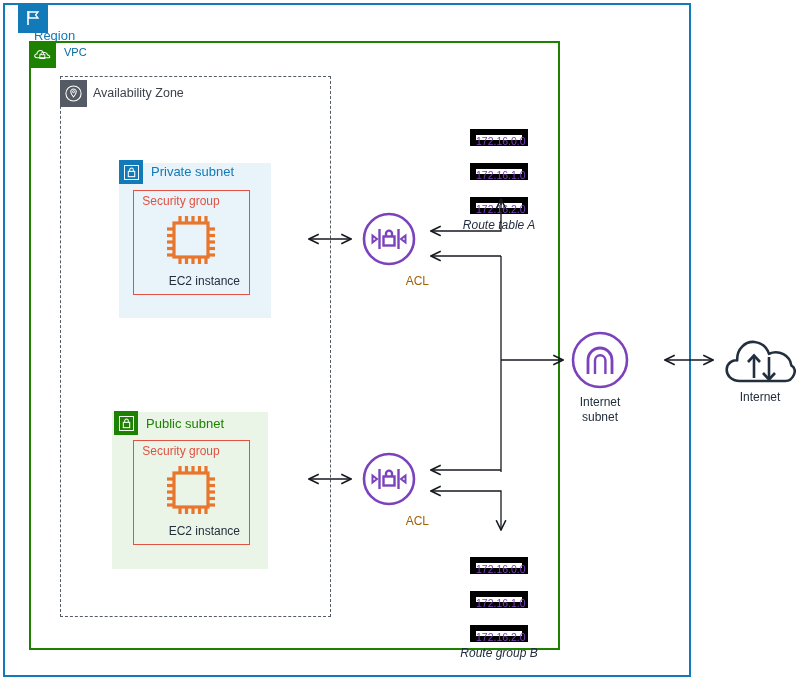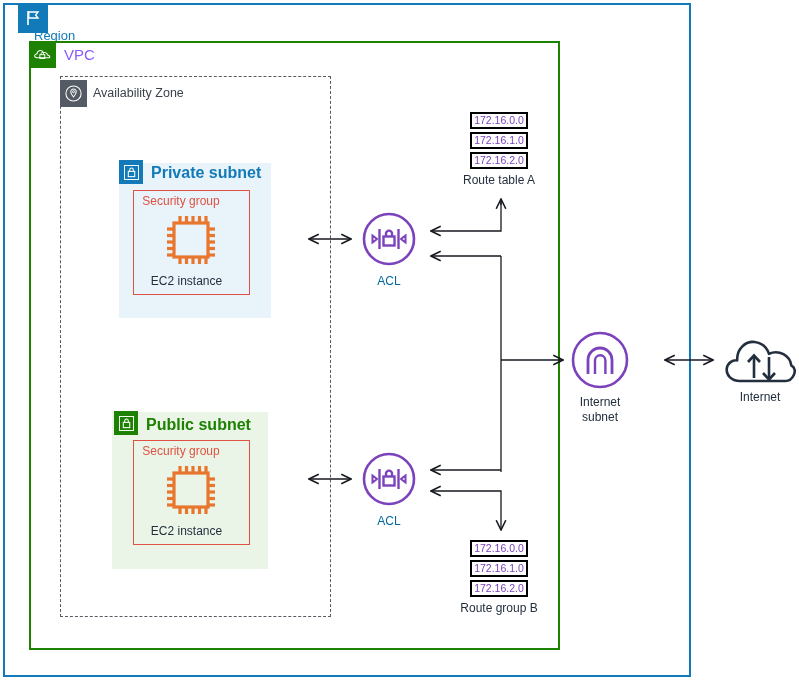--- a/index.html
+++ b/index.html
@@ -7,67 +7,67 @@
   #canvas{position:relative;width:799px;height:681px;background:#ffffff;overflow:hidden;}
 
   
   .region-box{position:absolute;left:3px;top:3px;width:688px;height:674px;border:2px solid #127ab8;box-sizing:border-box;}
   .region-icon{position:absolute;left:18px;top:3px;width:30px;height:30px;background:#127ab8;display:flex;align-items:center;justify-content:center;}
   .region-label{position:absolute;left:34px;top:6px;font-size:13px;color:#127ab8;padding-left:0;margin-top:22px;}
 
   
   .vpc-box{position:absolute;left:29px;top:41px;width:531px;height:609px;border:2px solid #1d8102;box-sizing:border-box;}
   .vpc-icon{position:absolute;left:29px;top:41px;width:27px;height:27px;background:#1d8102;display:flex;align-items:center;justify-content:center;}
-  .vpc-label{position:absolute;left:64px;top:46px;font-size:15px;color:#8b5cf6;}
+  .vpc-label{position:absolute;left:64px;top:46px;font-size:11px;color:#0369a1;}
 
   
   .az-box{position:absolute;left:60px;top:76px;width:271px;height:541px;border:1px dashed #545b64;box-sizing:border-box;}
   .az-icon{position:absolute;left:60px;top:80px;width:27px;height:27px;background:#545b64;display:flex;align-items:center;justify-content:center;}
   .az-label{position:absolute;left:93px;top:86px;font-size:12.5px;color:#3b424c;}
 
   
   .subnet{position:absolute;box-sizing:border-box;}
   .subnet.private{left:119px;top:163px;width:152px;height:155px;background:#e8f3fa;}
   .subnet.public{left:112px;top:412px;width:156px;height:157px;background:#eaf5e7;}
   .subnet-icon{position:absolute;width:24px;height:24px;display:flex;align-items:center;justify-content:center;}
   .subnet-icon.private{left:119px;top:160px;background:#127ab8;}
   .subnet-icon.public{left:114px;top:411px;background:#1d8102;}
-  .subnet-label{position:absolute;font-size:16px;font-weight:bold;}
+  .subnet-label{position:absolute;font-size:13px;}
   .subnet-label.private{left:151px;top:164px;color:#127ab8;}
   .subnet-label.public{left:146px;top:416px;color:#1d8102;text-align:right;}
 
   
   .sg-box{position:absolute;box-sizing:border-box;border:1px solid #e05243;}
   .sg-box.private{left:133px;top:190px;width:117px;height:105px;}
   .sg-box.public{left:133px;top:440px;width:117px;height:105px;}
   .sg-label{position:absolute;font-size:12px;color:#e05243;width:96px;text-align:center;}
   .sg-label.private{left:133px;top:194px;}
   .sg-label.public{left:133px;top:444px;}
 
   .ec2-icon{position:absolute;width:56px;height:56px;}
   .ec2-icon.private{left:163px;top:212px;}
   .ec2-icon.public{left:163px;top:462px;}
-  .ec2-label{position:absolute;font-size:12px;color:#232f3e;width:107px;text-align:center;}
+  .ec2-label{position:absolute;font-size:12px;color:#232f3e;width:107px;text-align:right;}
   .ec2-label.private{left:133px;top:274px;}
   .ec2-label.public{left:133px;top:524px;}
 
   
   .acl{position:absolute;width:56px;height:56px;}
   .acl.top{left:361px;top:211px;}
   .acl.bottom{left:361px;top:451px;}
-  .acl-label{position:absolute;font-size:12px;color:#0369a1;width:80px;text-align:center;}
+  .acl-label{position:absolute;font-size:12px;color:#a16207;width:80px;text-align:right;}
   .acl-label.top{left:349px;top:274px;}
   .acl-label.bottom{left:349px;top:514px;}
 
   
   .rt{position:absolute;width:110px;}
   .rt.a{left:444px;top:112px;}
   .rt.b{left:444px;top:540px;}
-  .rt-row{width:58px;margin:0 auto 3px auto;border:2px solid #000000;box-sizing:border-box;text-align:center;font-size:10.5px;color:#7b42bc;line-height:13px;height:17px;background:#fff;}
-  .rt-title{text-align:center;font-size:12px;color:#232f3e;margin-top:4px;}
+  .rt-row{width:58px;margin:17px auto 3px auto;border:6px solid #000000;box-sizing:border-box;text-align:center;font-size:10.5px;color:#7b42bc;line-height:13px;height:17px;background:#fff;}
+  .rt-title{text-align:center;font-size:12px;color:#232f3e;margin-top:4px;font-style:italic;}
 
   
   .igw-icon{position:absolute;left:570px;top:330px;width:60px;height:60px;}
   .igw-label{position:absolute;left:556px;top:395px;width:88px;text-align:center;font-size:12px;color:#232f3e;line-height:15px;}
   .net-icon{position:absolute;left:723px;top:335px;width:74px;height:54px;}
   .net-label{position:absolute;left:713px;top:390px;width:94px;text-align:center;font-size:12px;color:#232f3e;}
 
   
   .wires{position:absolute;left:0;top:0;width:799px;height:681px;pointer-events:none;}
 </style>

